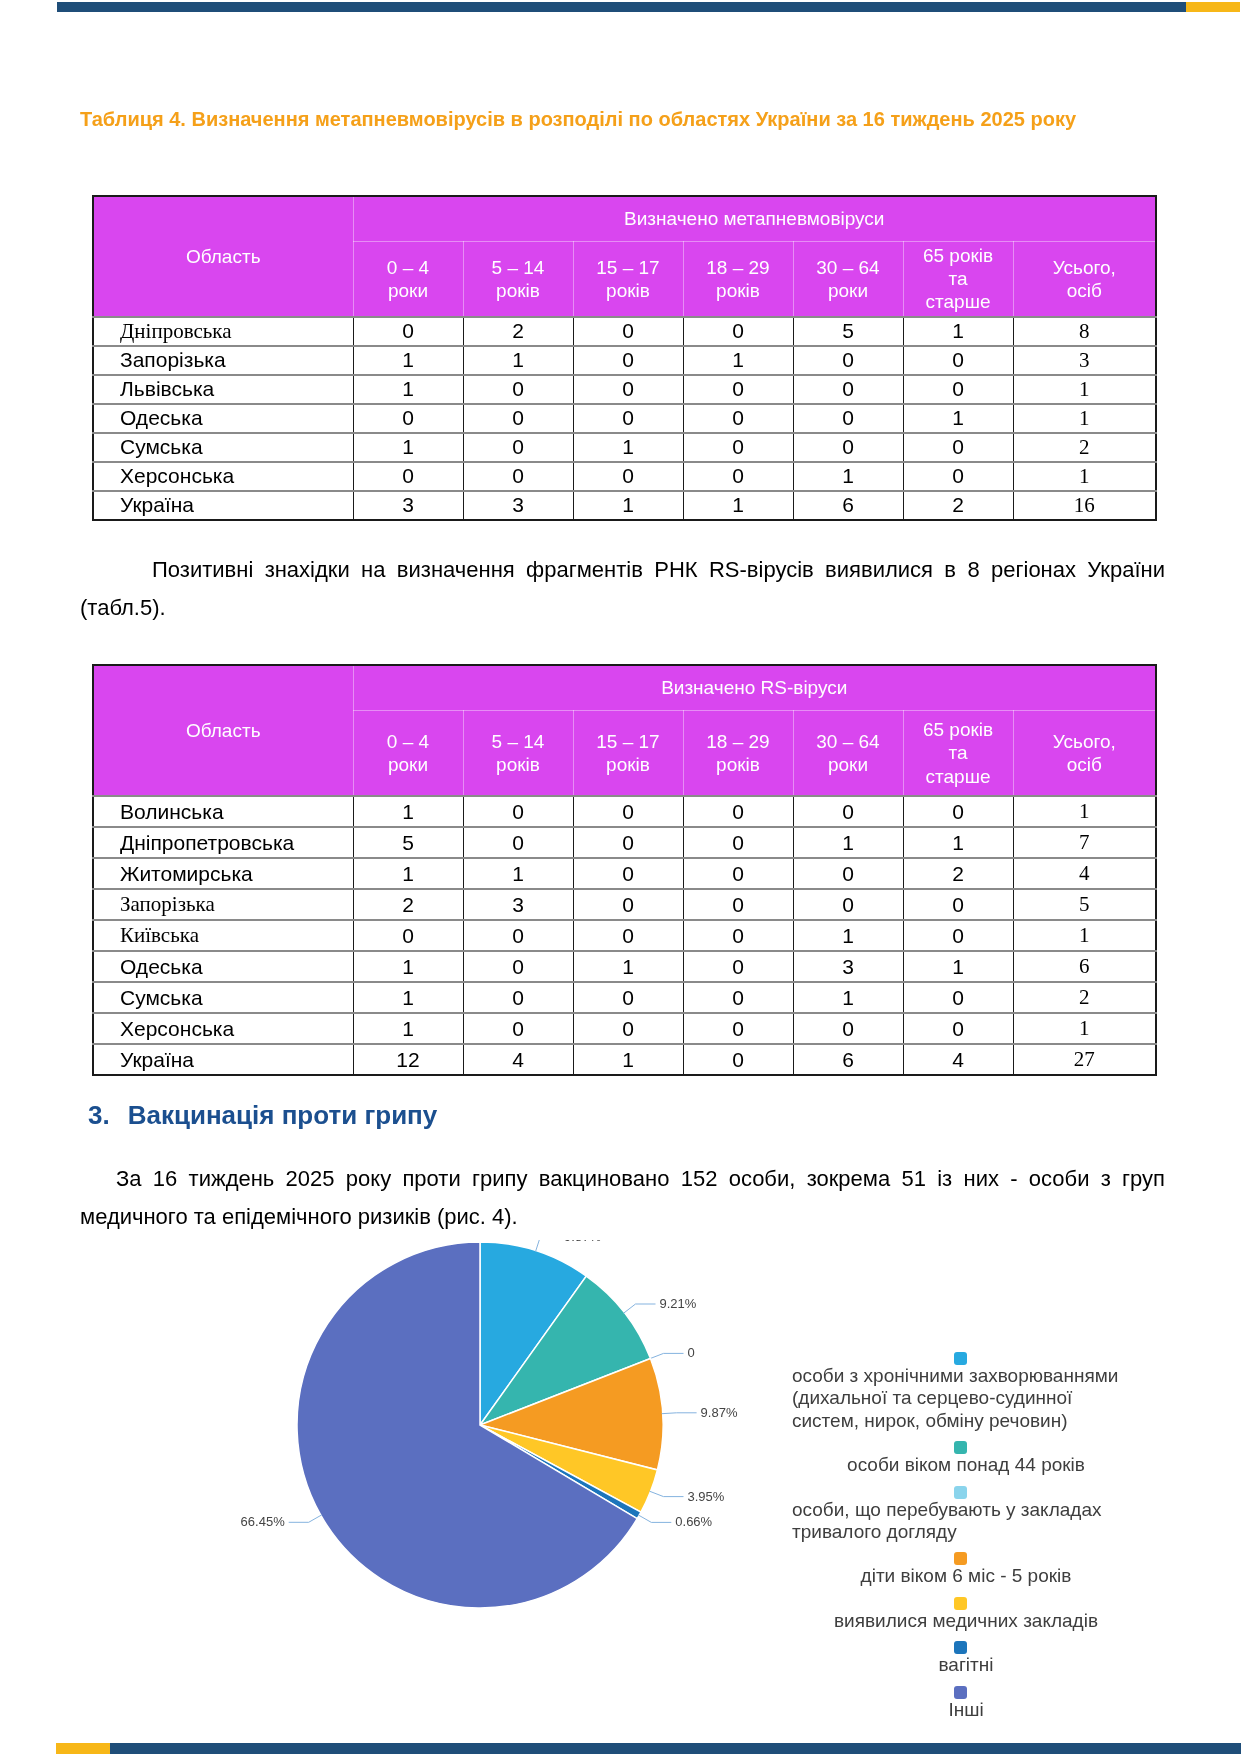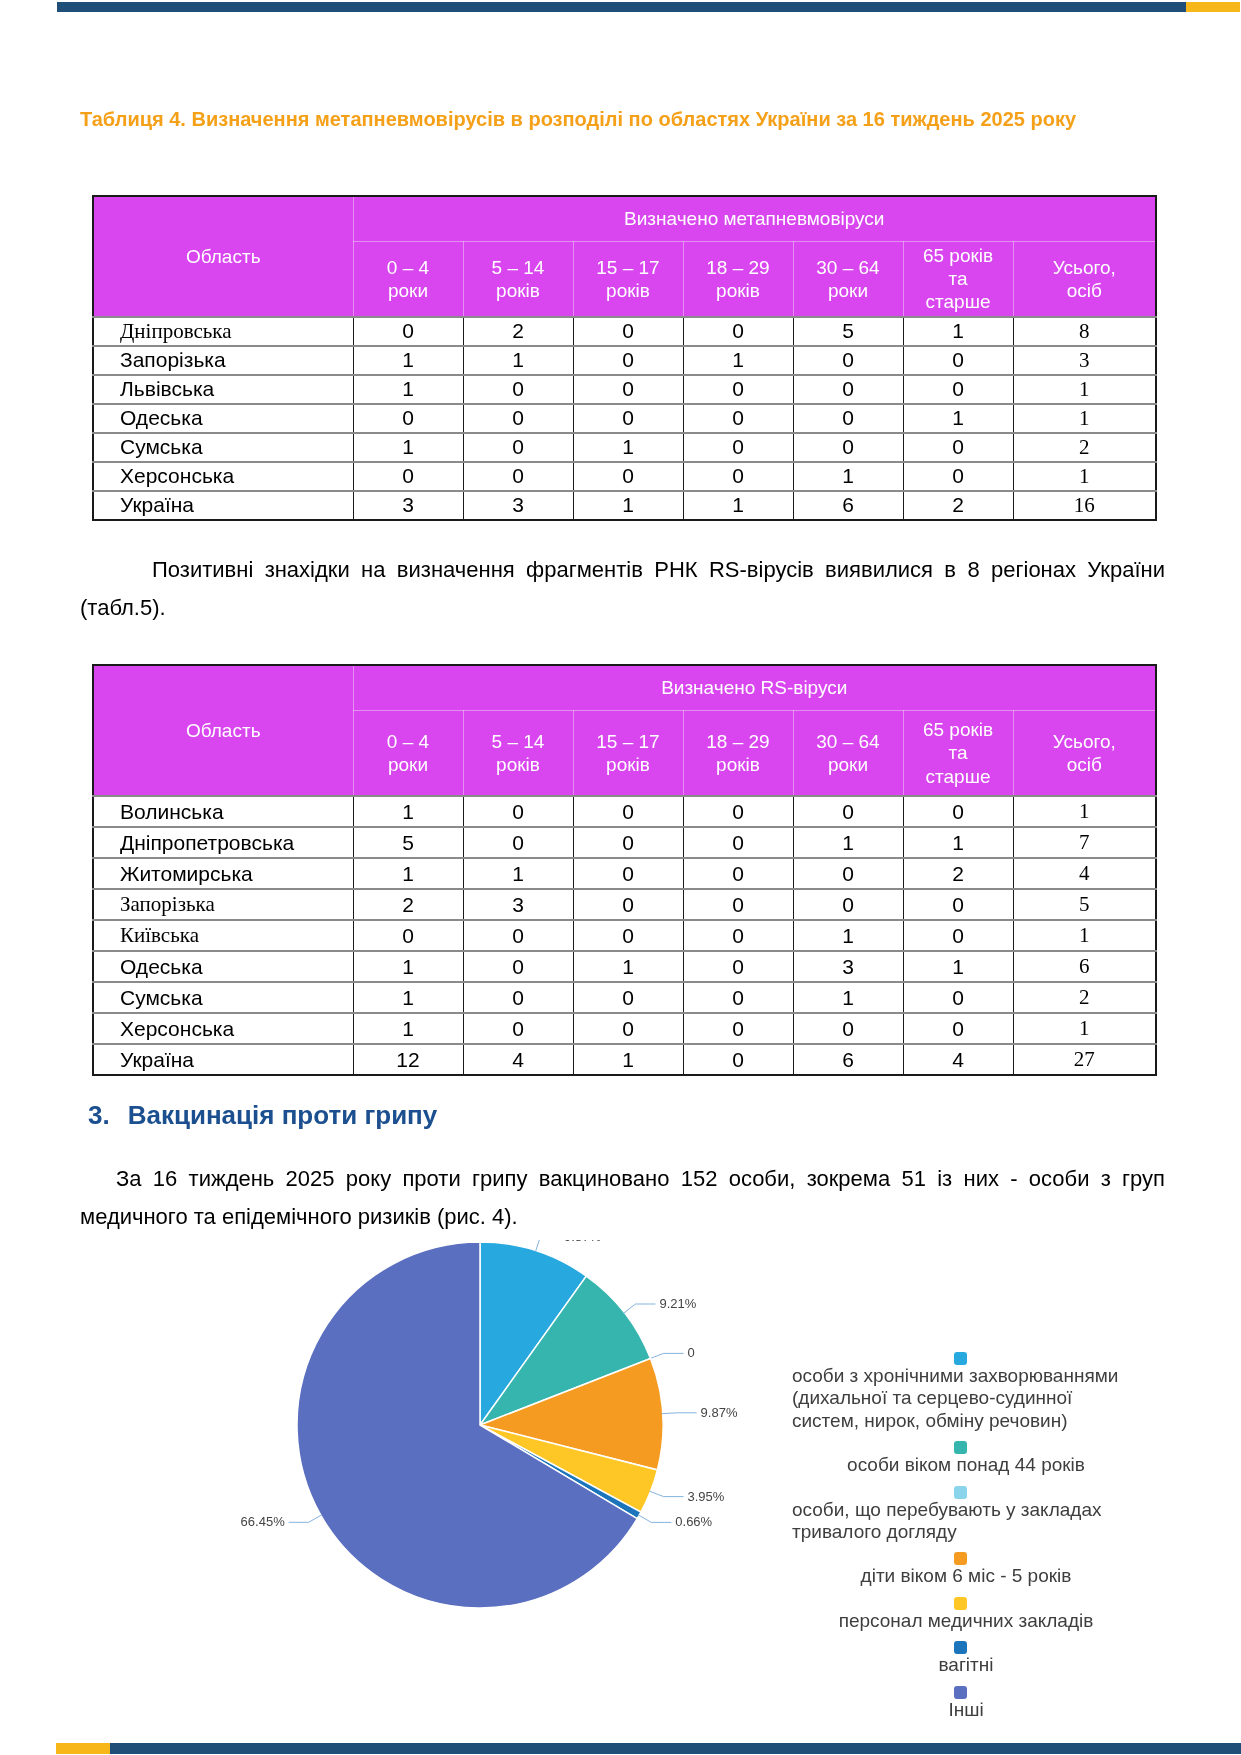--- a/index.html
+++ b/index.html
@@ -365,21 +365,21 @@
         <div class="legend-item">
           <span class="swatch" style="background:#8AD4EC"></span>
           <span class="legend-text">особи, що перебувають у закладах тривалого догляду</span>
         </div>
         <div class="legend-item">
           <span class="swatch" style="background:#F59B22"></span>
           <span class="legend-text">діти віком 6 міс - 5 років</span>
         </div>
         <div class="legend-item">
           <span class="swatch" style="background:#FFC726"></span>
-          <span class="legend-text">персонал медичних закладів</span>
+          <span class="legend-text">виявилися медичних закладів</span>
         </div>
         <div class="legend-item">
           <span class="swatch" style="background:#1C75BB"></span>
           <span class="legend-text">вагітні</span>
         </div>
         <div class="legend-item">
           <span class="swatch" style="background:#5B6FC0"></span>
           <span class="legend-text">Інші</span>
         </div>
       </div>

